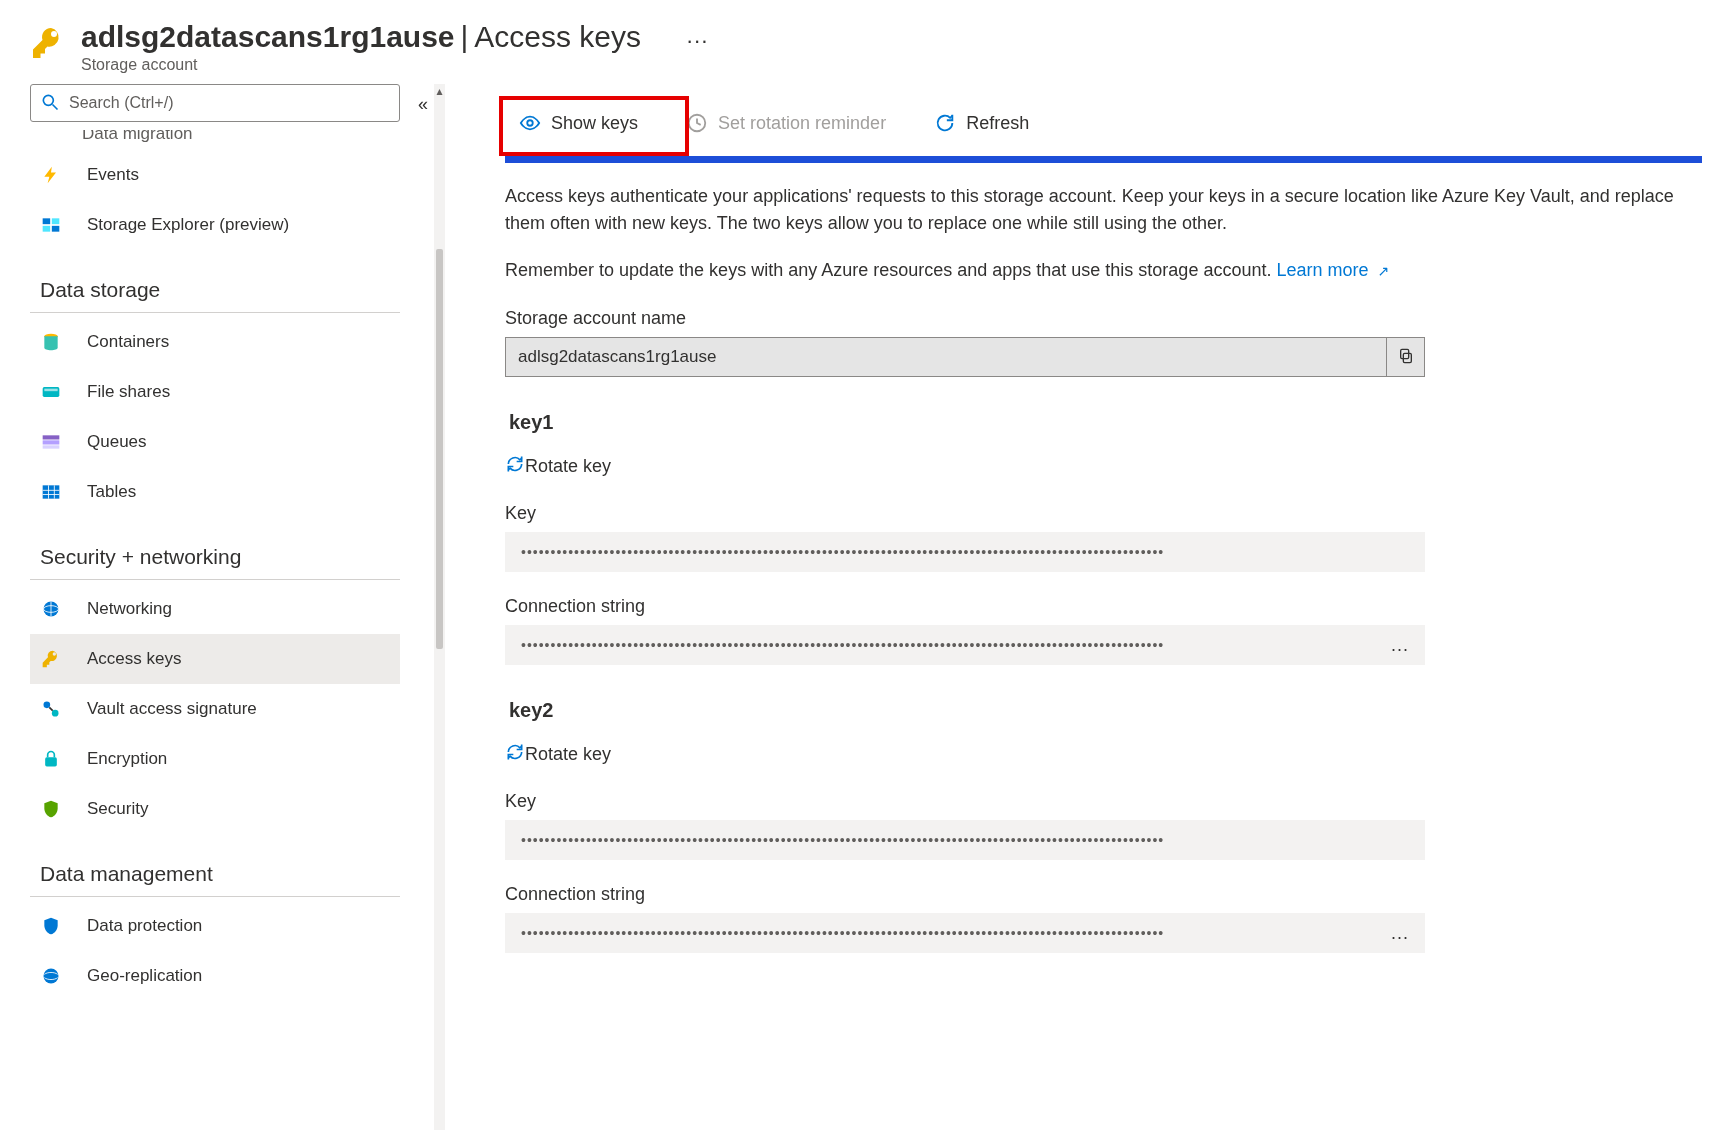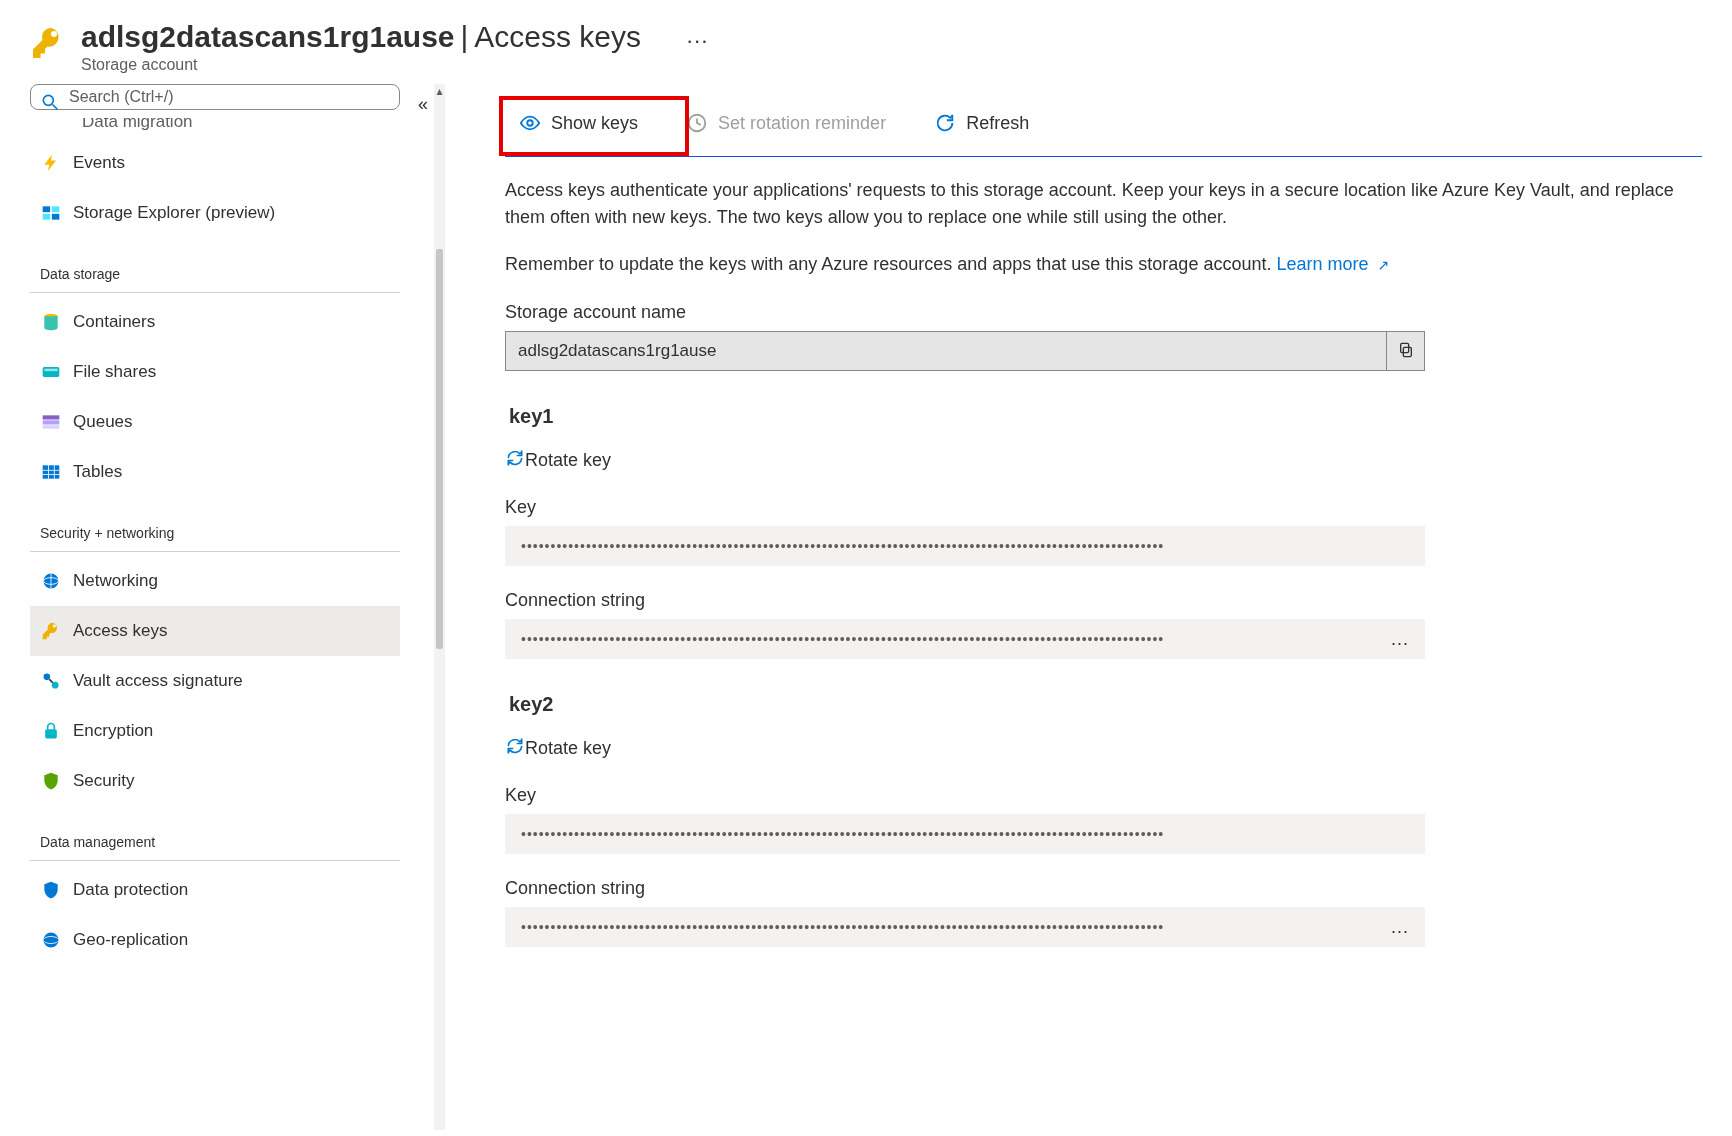--- a/index.html
+++ b/index.html
@@ -65,23 +65,23 @@
     width: 400px;
     padding: 0 0 0 30px;
     flex-shrink: 0;
   }
   .search-wrap {
     position: relative;
     margin-bottom: 8px;
   }
   .search-input {
     width: 100%;
-    height: 26px;
+    height: 38px;
     border: 1px solid #8a8886;
-    border-radius: 8px;
+    border-radius: 3px;
     padding: 0 10px 0 38px;
     font-size: 16px;
     color: #323130;
   }
   .search-input::placeholder { color: #605e5c; }
   .search-icon-pos {
     position: absolute;
     left: 10px;
     top: 8px;
   }
@@ -99,37 +99,37 @@
     font-size: 17px;
     color: #605e5c;
     padding: 0 0 6px 52px;
     margin-top: -6px;
     white-space: nowrap;
     overflow: hidden;
   }
   .nav-item {
     display: flex;
     align-items: center;
-    gap: 11px;
+    gap: 25px;
     padding: 14px 10px 14px 10px;
     font-size: 17px;
     color: #323130;
     cursor: pointer;
   }
   .nav-item.active { background: #edebe9; }
   .nav-item .icon-slot {
     width: 22px;
     height: 22px;
     display: inline-flex;
     align-items: center;
     justify-content: center;
     flex-shrink: 0;
   }
   .nav-section {
-    font-size: 14px;
+    font-size: 21px;
     font-weight: 400;
     color: #323130;
     padding: 28px 10px 10px 10px;
     border-bottom: 1px solid #d2d0ce;
     margin-bottom: 4px;
   }
   .scroll-track {
     width: 18px;
     background: #f3f2f1;
     align-self: stretch;
@@ -151,21 +151,21 @@
   .main {
     flex: 1;
     padding: 10px 30px 0 60px;
     overflow: hidden;
   }
   .toolbar {
     display: flex;
     align-items: center;
     gap: 20px;
     padding: 10px 0 14px 0;
-    border-bottom: 1px solid #1d4ed8;
+    border-bottom: 7px solid #1d4ed8;
     position: relative;
   }
   .toolbar-btn {
     display: inline-flex;
     align-items: center;
     gap: 10px;
     font-size: 18px;
     color: #323130;
     padding: 8px 14px;
     cursor: pointer;

